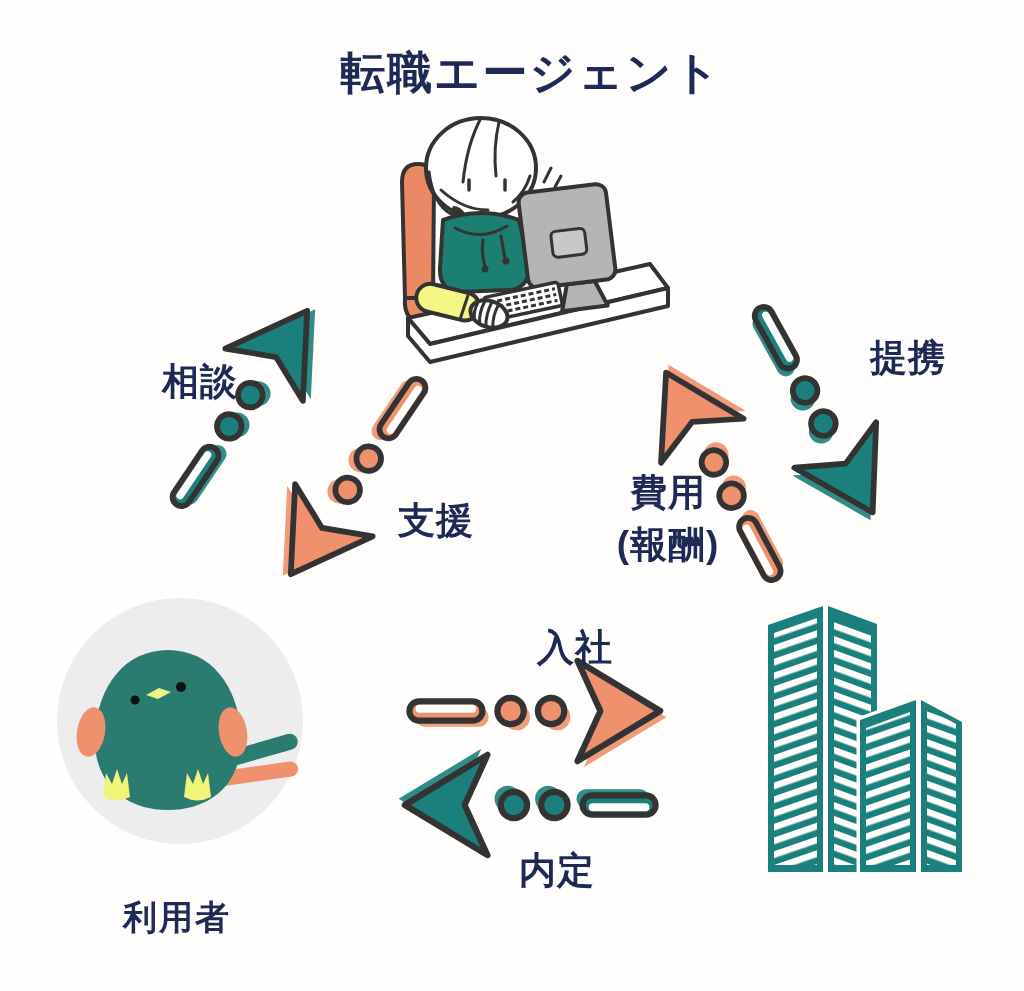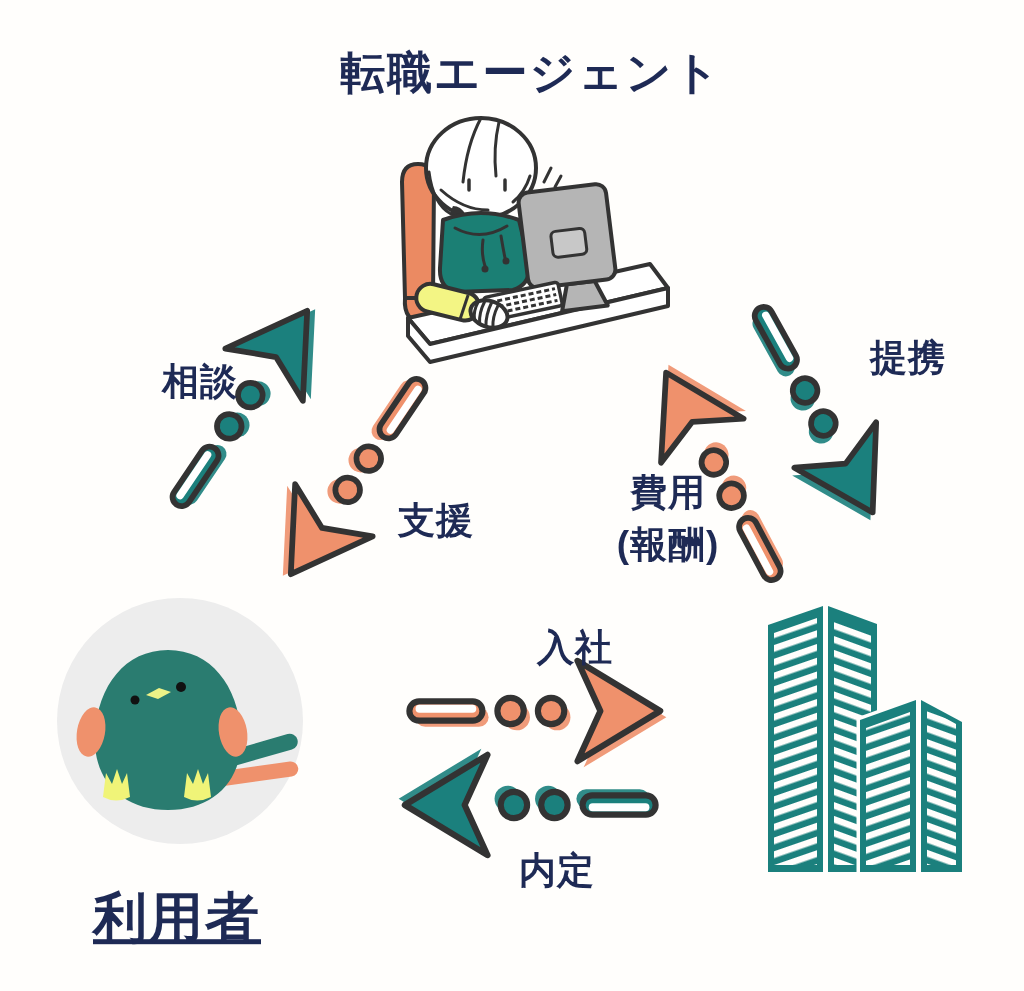--- a/index.html
+++ b/index.html
@@ -10,21 +10,21 @@
     position:absolute;
     transform:translate(-50%,-50%);
     color:#1e2a55;
     font-weight:bold;
     white-space:nowrap;
     text-align:center;
     letter-spacing:1px;
     line-height:1.4;
   }
   .flow-lbl{font-size:37px;}
-  .entity-lbl{font-size:54px;letter-spacing:2px;text-decoration:underline;}
+  .entity-lbl{font-size:34px;letter-spacing:2px;}
   .title-lbl{font-size:45px;letter-spacing:2px;}
   svg{display:block;}
 </style>
 </head>
 <body>
 
 <div class="canvas">
 
   <div class="lbl title-lbl" style="left:531px;top:72px;">転職エージェント</div>
 

